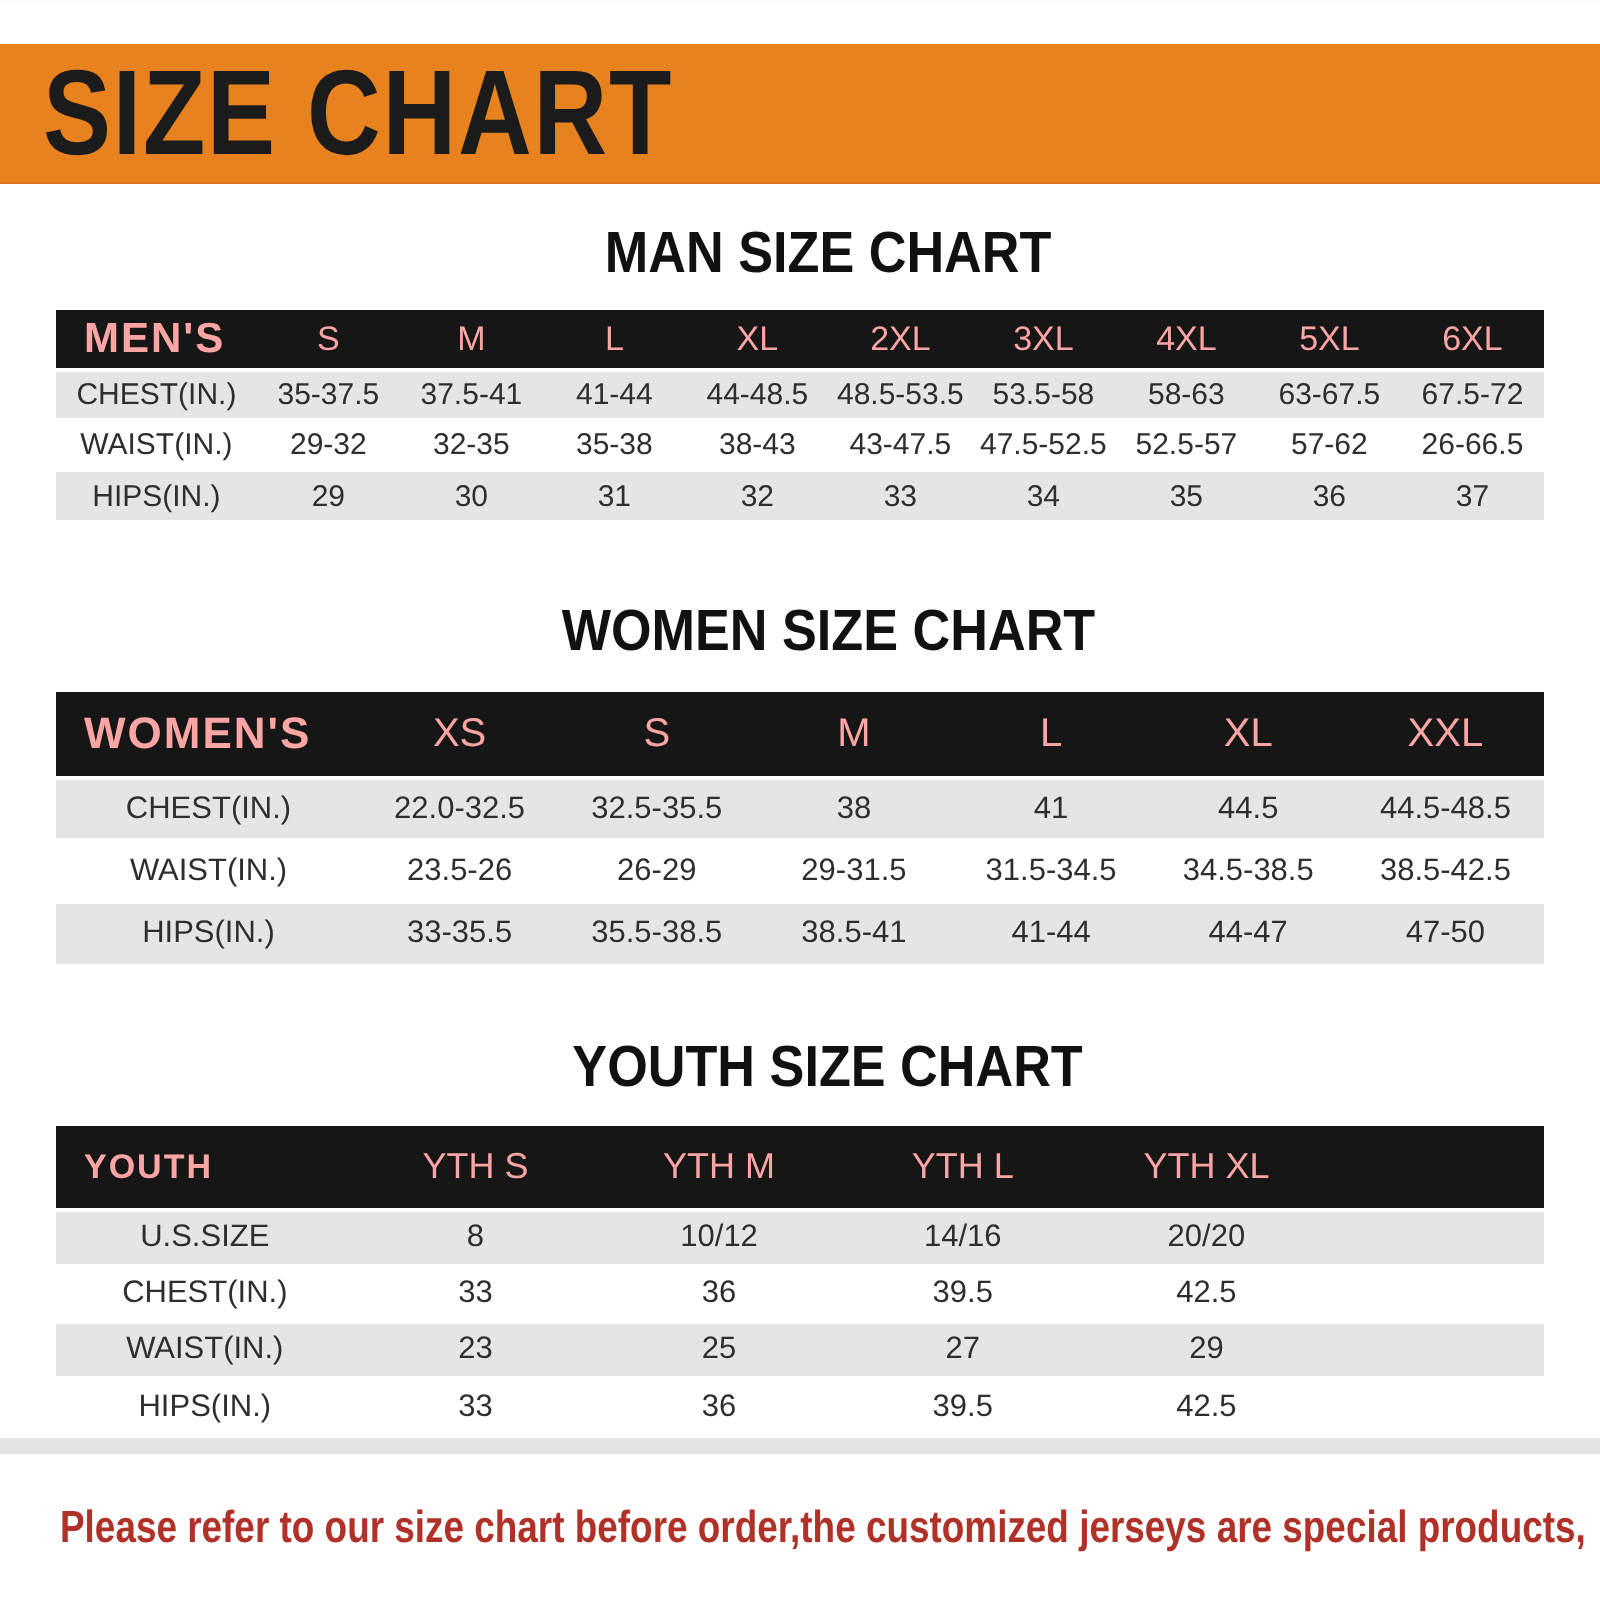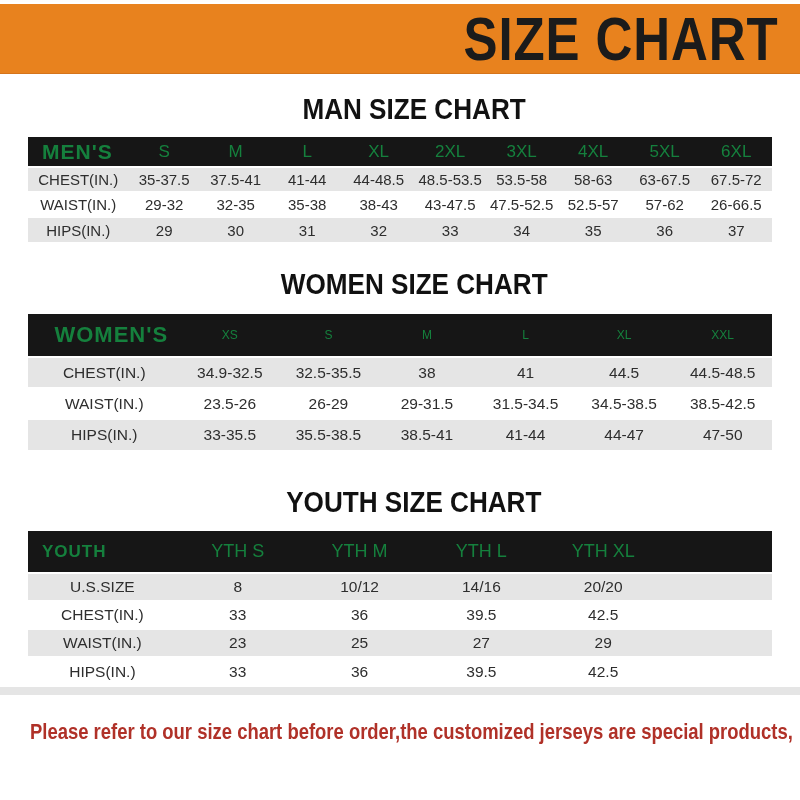--- a/index.html
+++ b/index.html
@@ -9,50 +9,50 @@
     --red:#B03128;
     --ink:#1b1b1b;
     --cell-ink:#2e2e2e;
   }
   *{margin:0;padding:0;box-sizing:border-box;}
   html,body{width:800px;height:800px;background:#fff;overflow:hidden;
     font-family:"Liberation Sans",sans-serif;}
   body{border-top:2px solid #fdfdfd;}
 
   .top-banner{
-    margin-top:2px;height:70px;background:var(--orange);
-    display:flex;align-items:center;justify-content:flex-end;
+    margin-top:20px;height:70px;background:var(--orange);
+    display:flex;align-items:center;justify-content:flex-start;
     border-bottom:1px solid #d5741a;
   }
   .top-banner .banner-text{
     font-size:58px;font-weight:bold;color:var(--ink);
     letter-spacing:1px;display:inline-block;
     transform:scale(0.88,1.04);transform-origin:center;
     white-space:nowrap;
   }
 
   .section-title{
     text-align:center;font-weight:bold;color:#111;padding-left:28px;
   }
   .section-title span{
     display:inline-block;font-size:29px;letter-spacing:0px;
     transform:scaleX(0.9);transform-origin:center;white-space:nowrap;
   }
   #sec0 .section-title{margin-top:19px;}
-  #sec1 .section-title{margin-top:26px;}
+  #sec1 .section-title{margin-top:40px;}
   #sec2 .section-title{margin-top:36px;text-decoration:underline;}
 
   .tablewrap{margin:0 28px;}
   #sec0 .tablewrap{margin-top:11px;}
   #sec1 .tablewrap{margin-top:13px;}
   #sec2 .tablewrap{margin-top:12px;}
 
   table{width:100%;border-collapse:collapse;table-layout:fixed;}
   thead th{
-    background:var(--bar-black);color:#15803d;font-weight:normal;
+    background:var(--bar-black);color:#fca5a5;font-weight:normal;
     text-align:center;vertical-align:middle;margin-left:30px;
   }
   thead th.label{
     font-weight:bold;text-align:left;padding-left:14px;
     letter-spacing:1px;
   }
   tbody td{
     text-align:center;vertical-align:middle;color:var(--cell-ink);
     border-top:2px solid #fff;
   }
@@ -63,22 +63,22 @@
   .t0 thead tr{height:30px;}
   .t0 tbody tr{height:25px;}
   .t0 th.label,.t0 td.label{width:13.5%;}
   .t0 thead th{font-size:17px;}
   .t0 thead th.label{font-size:21px;}
   .t0 tbody td{font-size:15px;}
 
   
   .t1 thead tr{height:43px;}
   .t1 tbody tr{height:31px;}
-  .t1 th.label,.t1 td.label{width:20.5%;text-align:center;}
-  .t1 thead th{font-size:12px;}
+  .t1 th.label,.t1 td.label{width:20.5%;}
+  .t1 thead th{font-size:20px;}
   .t1 thead th.label{font-size:22px;}
   .t1 tbody td{font-size:15.5px;}
 
   
   .t2 thead tr{height:42px;}
   .t2 tbody tr{height:28px;}
   .t2 th.label,.t2 td.label{width:20%;}
   .t2 th.spacer,.t2 td.spacer{width:14.5%;}
   .t2 thead th{font-size:18px;}
   .t2 thead th.label{font-size:17px;}
@@ -178,21 +178,21 @@
             <th>S</th>
             <th>M</th>
             <th>L</th>
             <th>XL</th>
             <th>XXL</th>
           </tr>
         </thead>
         <tbody>
           <tr class="odd">
             <td class="label">CHEST(IN.)</td>
-            <td>34.9-32.5</td>
+            <td>22.0-32.5</td>
             <td>32.5-35.5</td>
             <td>38</td>
             <td>41</td>
             <td>44.5</td>
             <td>44.5-48.5</td>
           </tr>
           <tr class="even">
             <td class="label">WAIST(IN.)</td>
             <td>23.5-26</td>
             <td>26-29</td>

